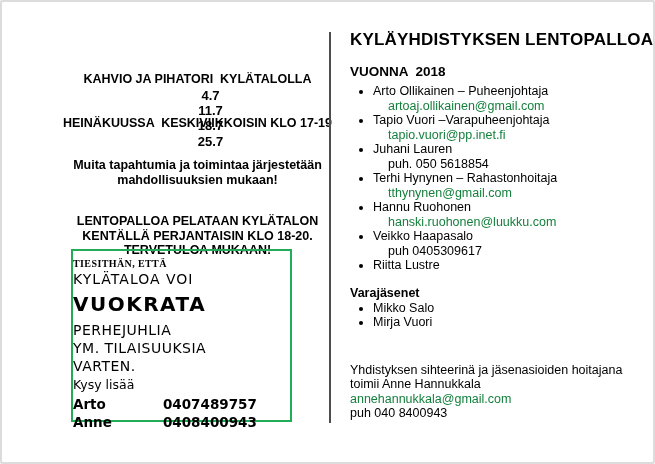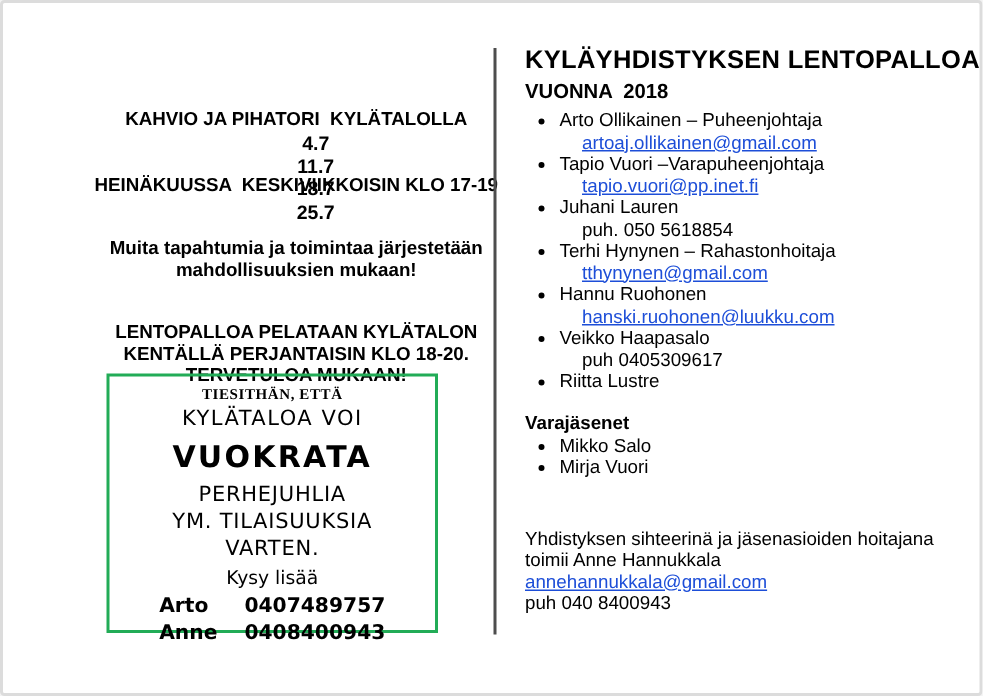--- a/index.html
+++ b/index.html
@@ -20,21 +20,21 @@
   .lc-block { left:0; width:327px; text-align:center; font-weight:bold;margin-left:32px; }
   .lc-header  { top:41px;  font-size:12.5px; line-height:14.5px; white-space:pre; }
   .lc-dates   { top:86px;  font-size:13px;   line-height:15.2px;padding-left:13px; }
   .lc-note    { top:156px; font-size:12.5px; line-height:14.5px; }
   .lc-volley  { top:212px; font-size:12.5px; line-height:14.5px; }
 
   .green-box {
     left:69px; top:247px; width:221px; height:173px;
     box-sizing:border-box;
     border:2px solid #22ac57;
-    display:flex; flex-direction:column; align-items:center;
+    display:flex; flex-direction:column; 
     padding-top:7px;
     font-family:"DejaVu Sans",sans-serif;
   }
   .gb-tagline { font-family:"Liberation Serif","DejaVu Serif",serif; font-weight:bold; font-size:10px; letter-spacing:.4px; }
   .gb-line1 { font-size:14px; margin-top:2px; letter-spacing:1px; }
   .gb-line2 { font-size:20px; font-weight:bold; margin-top:5px; letter-spacing:1.5px; }
   .gb-line3 { font-size:14px; margin-top:6px; letter-spacing:.5px; }
   .gb-line4 { font-size:14px; margin-top:2px; letter-spacing:.5px; }
   .gb-line5 { font-size:14px; margin-top:2px; letter-spacing:.5px; }
   .gb-ask   { font-size:12.5px; margin-top:3px; }
@@ -44,25 +44,25 @@
     column-gap:18px; row-gap:2px;
     font-weight:bold; font-size:13.5px; text-align:left;
   }
 
   
   .divider { left:327px; top:30px; width:1.5px; height:391px; background:#4d4d4d; }
 
   
   .right-col { left:348px; top:28px; width:296px; }
   .rc-title    { font-size:17px; font-weight:bold; white-space:pre; letter-spacing:.2px; }
-  .rc-subtitle { font-size:13.5px; font-weight:bold; margin-top:3px; white-space:pre; }
+  .rc-subtitle { font-size:13.5px; font-weight:bold; margin-top:14px; white-space:pre; }
   ul.rc-list { margin:5px 0 0 0; padding-left:23px; list-style-type:disc; font-size:12.5px; line-height:14.5px; }
   ul.rc-list li { margin:0; }
   .m-contact { padding-left:15px; }
-  .email-link { color:#1d4ed8; text-decoration:underline; }
+  .email-link { color:#15803d; }
   .rc-deputy-heading { font-size:12.5px; font-weight:bold; margin-top:13px; }
   ul.rc-deputies { margin-top:1px; }
   .rc-secretary { margin-top:33px; font-size:12.5px; line-height:14.5px; }
 </style>
 </head>
 <body>
 
 <div class="page">
 
   <div class="abs lc-block lc-header">

